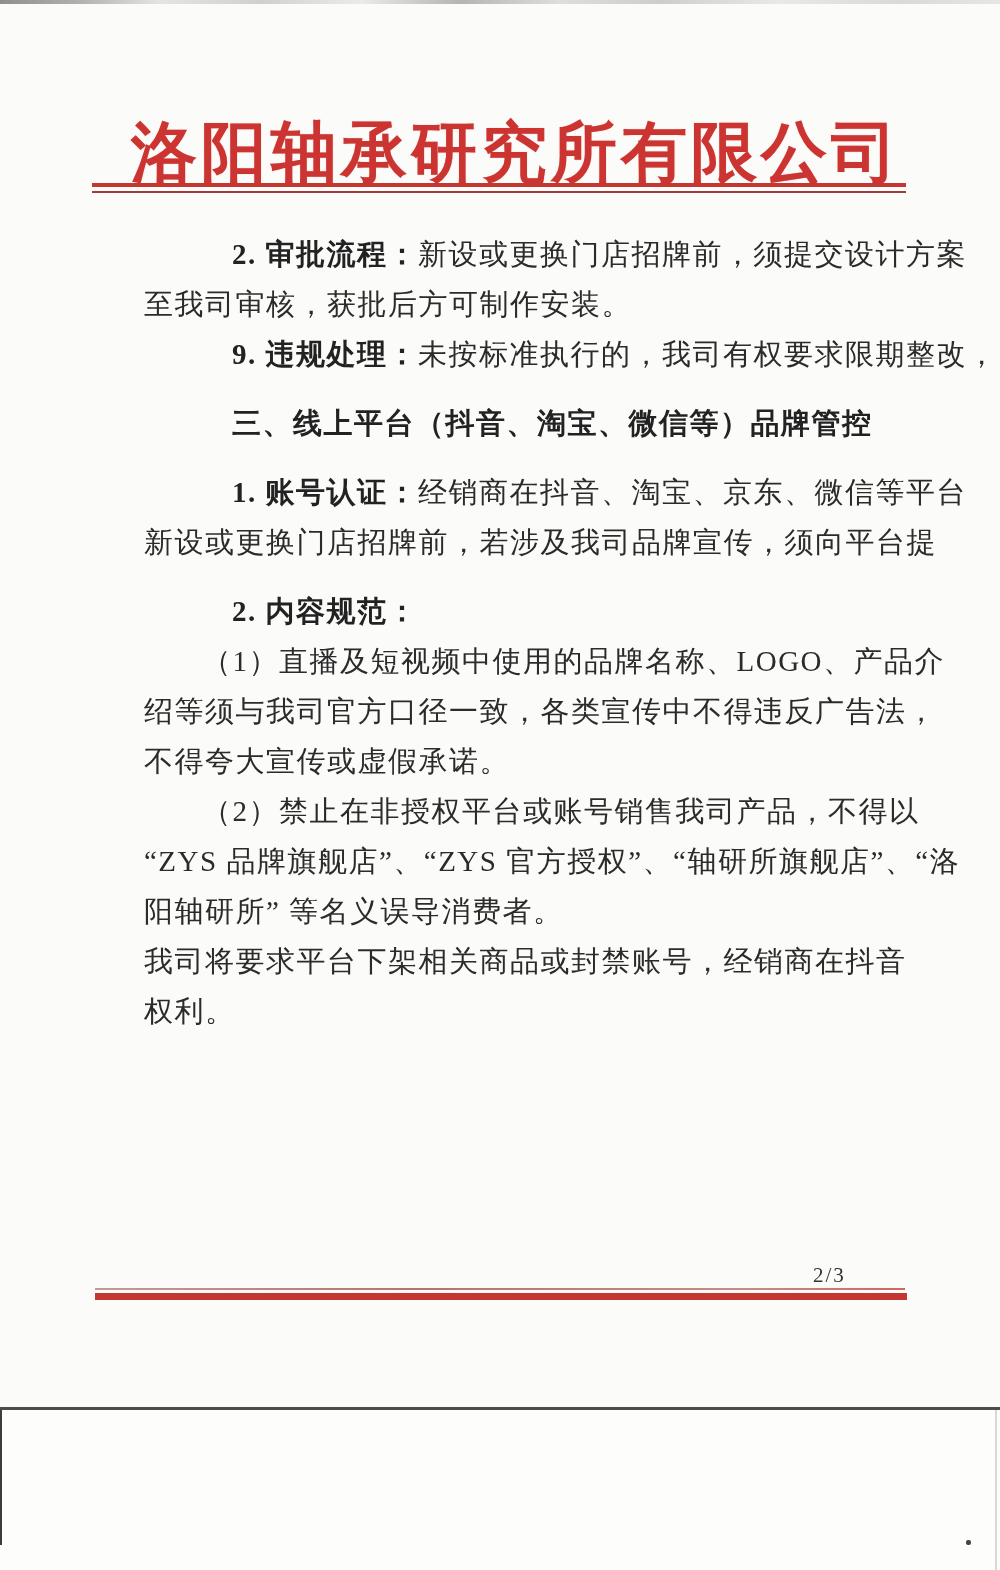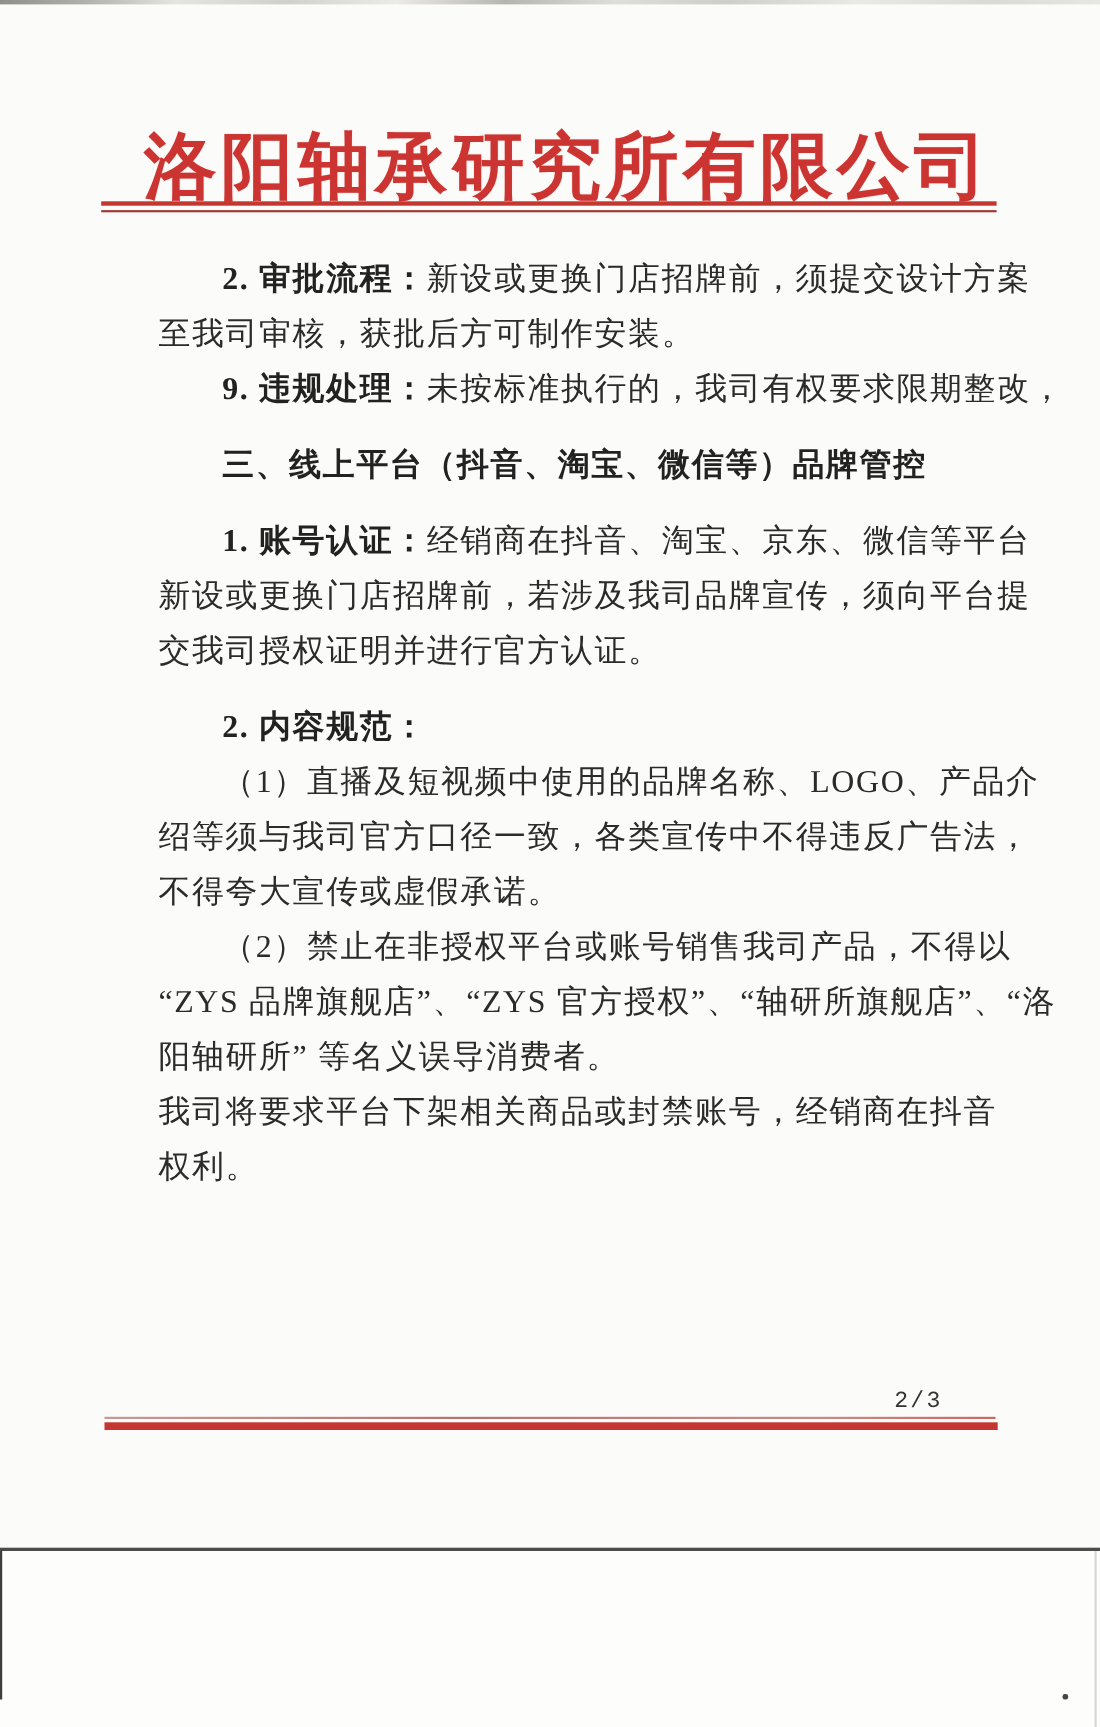--- a/index.html
+++ b/index.html
@@ -21,25 +21,25 @@
     color:#cb3430; letter-spacing:4px; white-space:nowrap;
     text-shadow:0 0 1px rgba(203,52,48,.4);
   }
   .hr-thick { position:absolute; top:183px; left:92px; width:814px; height:4px; background:#c43731; }
   .hr-thin  { position:absolute; top:191px; left:92px; width:814px; height:2px; background:#a03b38; }
   
   .doc-body { position:absolute; top:229px; left:144px; width:716px; color:#2b2b2b; }
   .line { font-size:29px; line-height:50px; height:50px; letter-spacing:1.5px; white-space:nowrap; }
   .line.indent { padding-left:58px; }
   .line.gap { margin-top:19px; }
-  .line .b, .line.heading span { font-weight:700; color:#222; }
+  .line .b, .line.heading span { font-weight:700; color:#222;margin-left:30px; }
   
   .page-num {
     position:absolute; left:813px; top:1263px; font-size:21px; color:#333;
-    letter-spacing:2px; font-family:Liberation Mono, monospace;
+    letter-spacing:2px; font-family:Liberation Serif, serif;
   }
   .fr-thin  { position:absolute; top:1288px; left:95px; width:810px; height:2px; opacity:.8;
               background:linear-gradient(90deg,#b9807c,#a8504b 40%,#b9706a 80%,#c2423c); }
   .fr-thick { position:absolute; top:1293px; left:95px; width:812px; height:7px; background:#c43731; }
   
   .page-bottom-edge { position:absolute; top:1407px; left:0; width:1000px; height:3px; background:#4c4c4a; }
   .scanner-bg { position:absolute; top:1410px; left:0; width:1000px; height:160px; background:#fdfdfc; }
   .v-left  { position:absolute; left:0; top:0; width:2px; height:135px; background:#3e3e3c; }
   .v-right { position:absolute; left:995px; top:0; width:2px; height:160px; background:#d8d8d5; }
   .speck   { position:absolute; left:966px; top:130px; width:5px; height:5px; background:#46464a; border-radius:2px; }
@@ -55,21 +55,20 @@
   <div class="hr-thin"></div>
 </header>
 
 <main class="doc-body" id="doc-body">
     <div class="line indent"><span class="b">2. 审批流程：</span><span>新设或更换门店招牌前，须提交设计方案</span></div>
     <div class="line"><span>至我司审核，获批后方可制作安装。</span></div>
     <div class="line indent"><span class="b">9. 违规处理：</span><span>未按标准执行的，我司有权要求限期整改，</span></div>
     <div class="line indent gap heading"><span class="b">三、线上平台（抖音、淘宝、微信等）品牌管控</span></div>
     <div class="line indent gap"><span class="b">1. 账号认证：</span><span>经销商在抖音、淘宝、京东、微信等平台</span></div>
     <div class="line"><span>新设或更换门店招牌前，若涉及我司品牌宣传，须向平台提</span></div>
-    <div class="line"><span>交我司授权证明并进行官方认证。</span></div>
     <div class="line indent gap"><span class="b">2. 内容规范：</span></div>
     <div class="line indent"><span>（1）直播及短视频中使用的品牌名称、LOGO、产品介</span></div>
     <div class="line"><span>绍等须与我司官方口径一致，各类宣传中不得违反广告法，</span></div>
     <div class="line"><span>不得夸大宣传或虚假承诺。</span></div>
     <div class="line indent"><span>（2）禁止在非授权平台或账号销售我司产品，不得以</span></div>
     <div class="line"><span>“ZYS 品牌旗舰店”、“ZYS 官方授权”、“轴研所旗舰店”、“洛</span></div>
     <div class="line"><span>阳轴研所” 等名义误导消费者。</span></div>
     <div class="line"><span>我司将要求平台下架相关商品或封禁账号，经销商在抖音</span></div>
     <div class="line"><span>权利。</span></div>
   </main>

